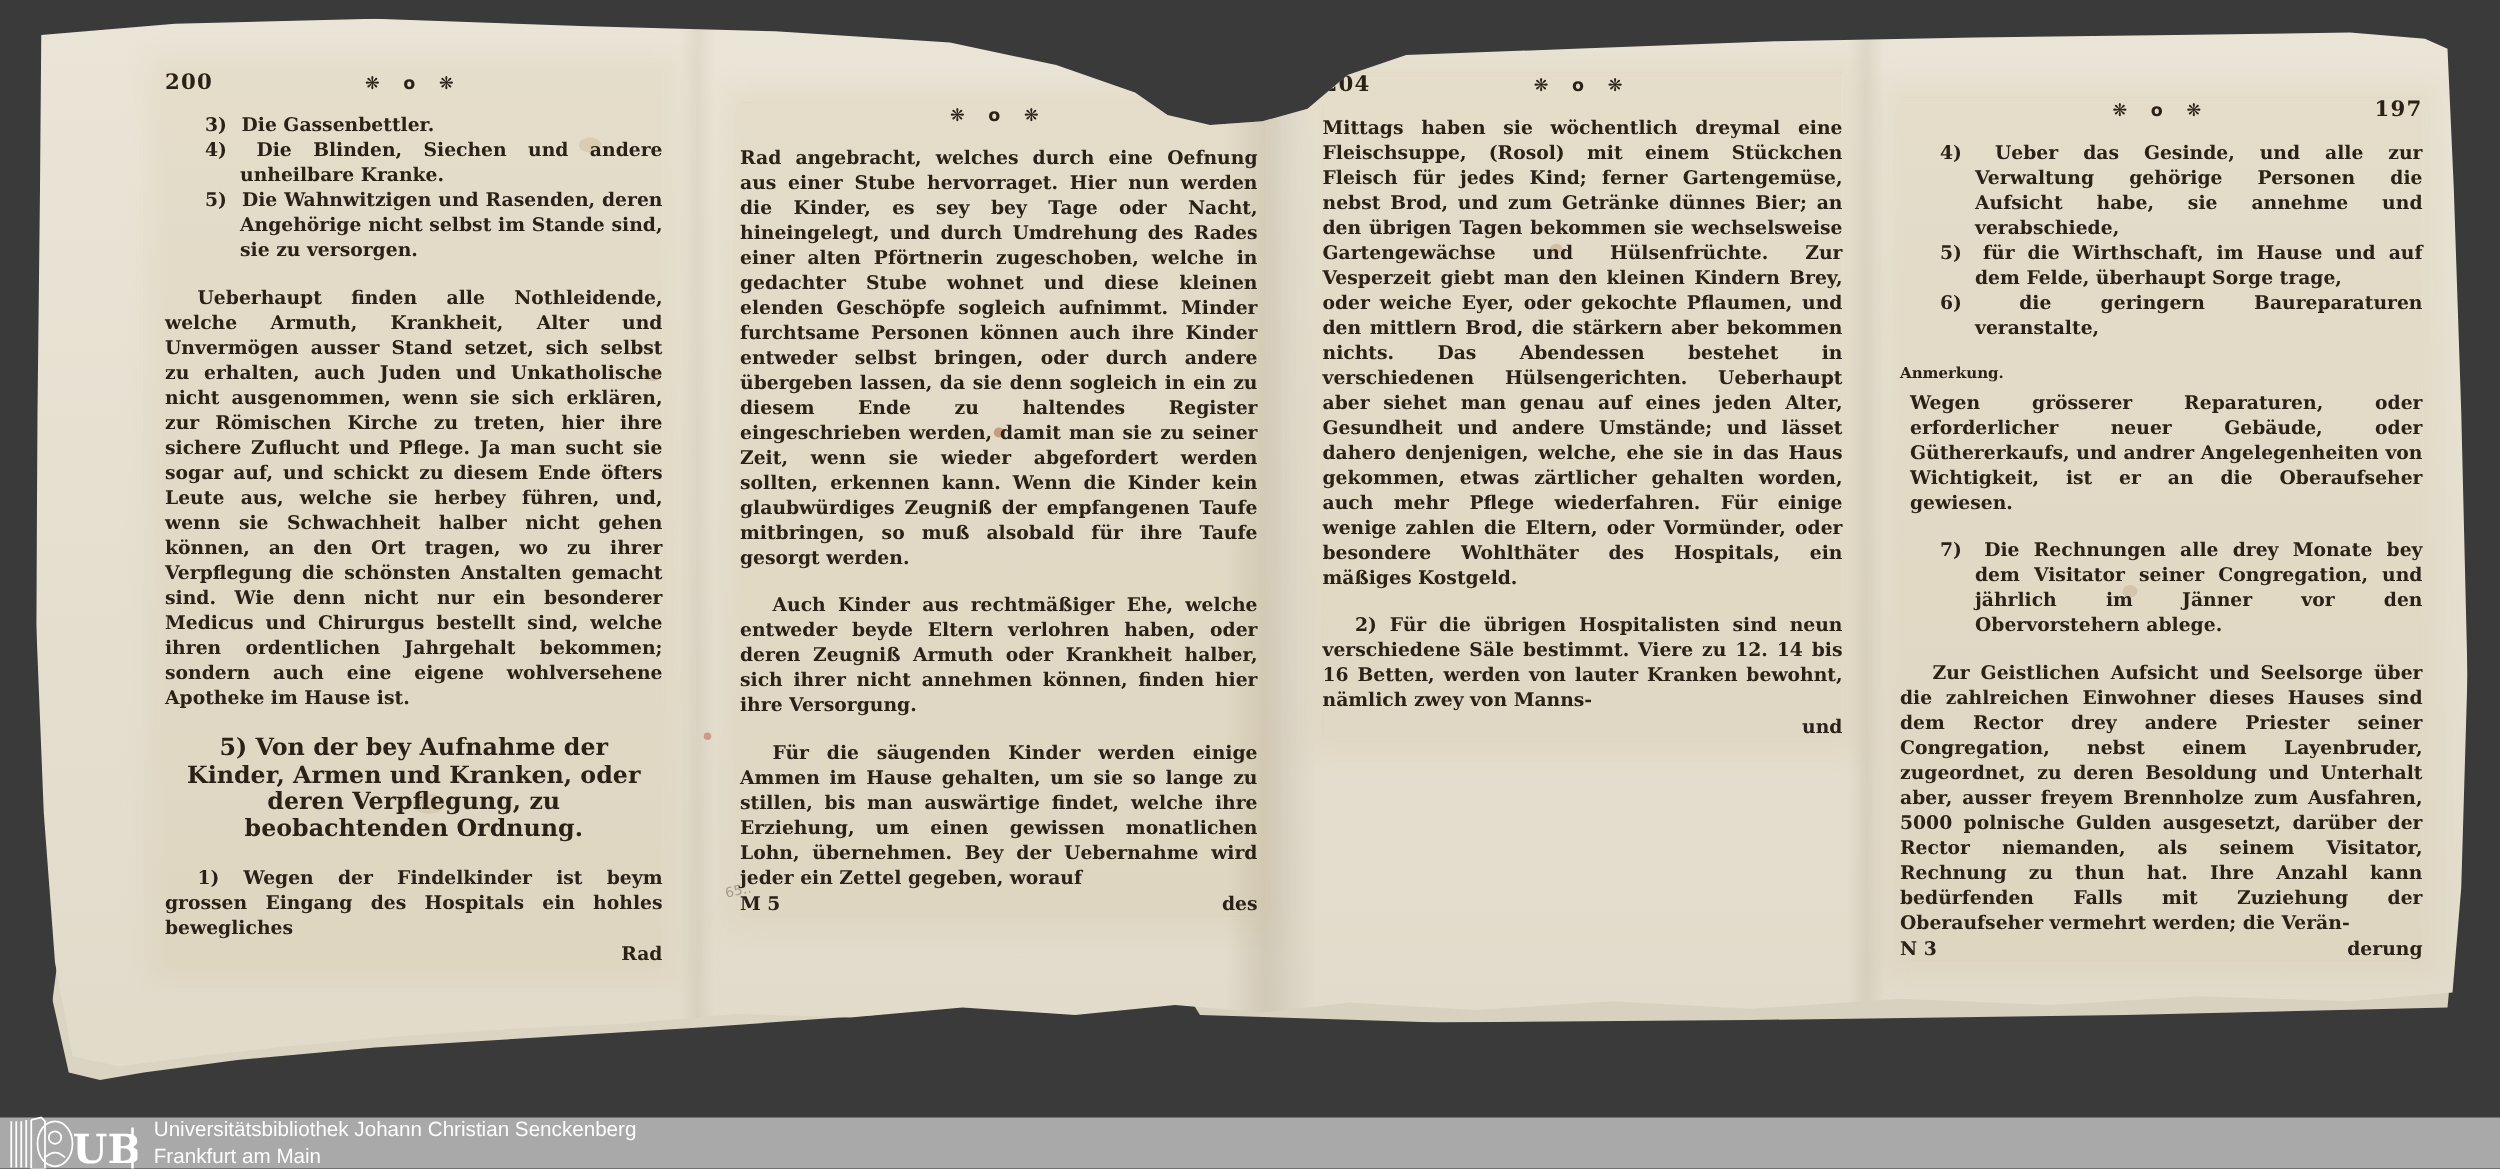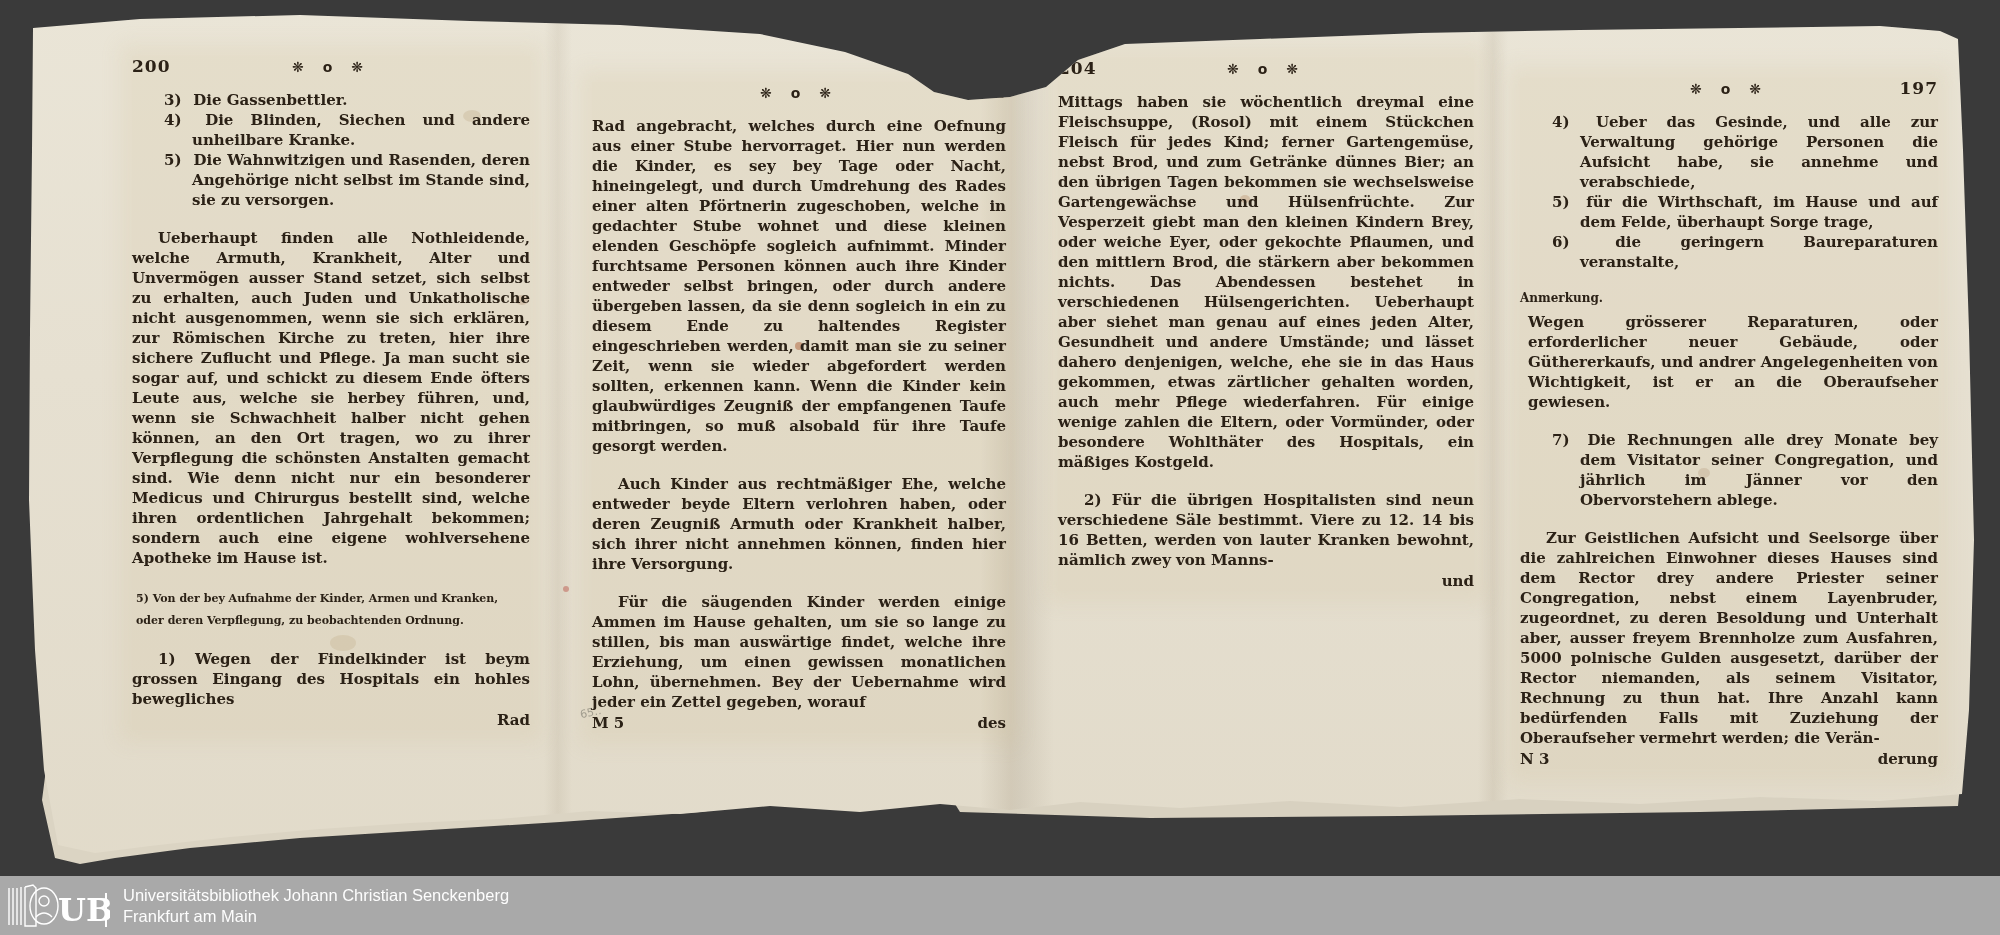--- a/index.html
+++ b/index.html
@@ -29,33 +29,33 @@
   .page-head{display:flex;align-items:baseline;margin-bottom:13px;font-size:17px;}
   .page-head .num{width:62px;letter-spacing:1px;}
   .page-head .num.right{text-align:right;}
   .orn{flex:1;text-align:center;font-family:"DejaVu Sans",sans-serif;font-size:14px;letter-spacing:7px;}
   .para{margin:18px 0 0;text-indent:26px;text-align:justify;}
   .para.first{margin-top:0;}
   .para.noindent{text-indent:0;}
   .item{margin:0;padding-left:60px;text-indent:-28px;text-align:justify;}
   .item .ilabel{display:inline-block;width:24px;text-indent:0;}
   .gap{margin-top:18px !important;}
-  .heading{margin:20px 4px 0;text-align:left;font-size:11px;line-height:21.5px;}
+  .heading{margin:20px 4px 0;text-align:center;font-size:19px;line-height:21.5px;}
   .subheading{margin:16px 0 4px;text-align:left;font-size:12px;}
   .note{margin:0 0 0 8px;text-align:justify;}
   .sigline{position:relative;height:20px;margin-top:1px;}
   .sig-center{position:absolute;left:0;right:4px;text-align:left;}
   .sig-right{position:absolute;right:0;}
 
   .pencil{position:absolute;font-family:"DejaVu Sans",sans-serif;font-weight:normal;color:#78756a;opacity:.75;}
   .pencil.m1{left:952px;top:40px;font-size:21px;transform:rotate(-6deg);}
   .pencil.m2{left:580px;top:706px;font-size:11px;transform:rotate(-12deg);opacity:.6;}
 
   
-  .footer{position:absolute;left:0;right:0;bottom:0;height:59px;background:#a9a9a9;display:flex;align-items:center;}
+  .footer{position:absolute;left:0;right:0;bottom:0;height:41px;background:#a9a9a9;display:flex;align-items:center;}
   .footer-logo{margin-left:6px;flex:0 0 auto;}
   .footer-text{margin-left:13px;font-family:Liberation Sans, sans-serif;color:#fdfdfd;font-size:16.5px;line-height:21px;}
 </style>
 </head>
 <body>
 
 <div id="screen">
 
   <div class="undersheet u1"></div>
   <div class="undersheet u2"></div>

